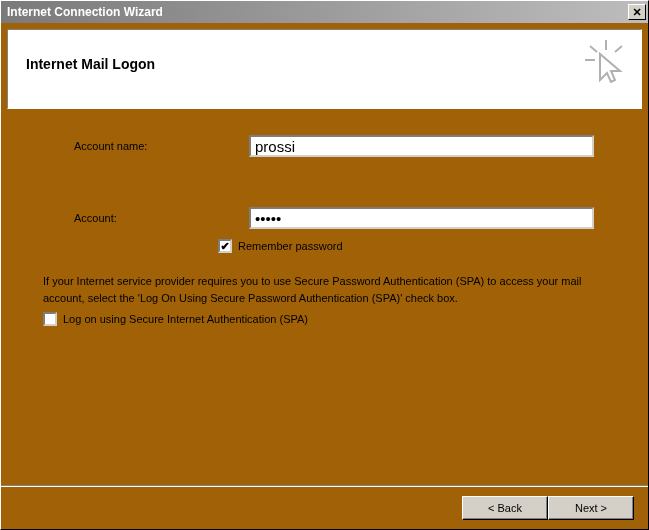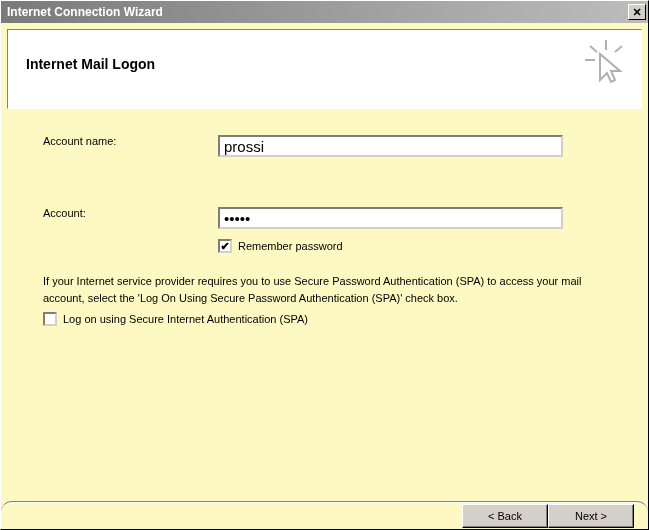--- a/index.html
+++ b/index.html
@@ -5,21 +5,21 @@
   * { box-sizing: border-box; }
   html, body {
     margin: 0; padding: 0;
     font-family: Tahoma, Arial, sans-serif;
     font-size: 11px;
     background: #fff;
   }
   .window {
     width: 649px;
     height: 530px;
-    background: #fef9c3;
+    background: #a16207;
     border: 1px solid #000;
     border-top-color: #fff;
     border-left-color: #fff;
     position: relative;
   }
   .titlebar {
     height: 22px;
     background: linear-gradient(to right, #7a7a7a, #bdbdbd);
     display: flex;
     align-items: center;
@@ -62,22 +62,23 @@
   }
   .content {
     padding: 26px 42px 10px 42px;
     color: #000;
   }
   .instruction {
     margin-bottom: 28px;
   }
   .row {
     display: flex;
-    align-items: flex-start;
+    align-items: center;
     margin-bottom: 10px;
+    margin-left: 31px;
   }
   .label {
     width: 175px;
   }
   .text-input {
     width: 345px;
     height: 22px;
     border: 2px inset #d4d0c8;
     background: #fff;
     padding: 1px 4px;
@@ -111,29 +112,28 @@
     font-weight: bold;
     line-height: 1;
   }
   .spa-text {
     line-height: 1.5;
     margin-bottom: 6px;
   }
   .button-bar {
     position: absolute;
     bottom: 0; left: 0; right: 0;
-    height: 28px;
+    height: 44px;
     border-top: 1px solid #808080;
     box-shadow: inset 0 1px 0 #fff;
     display: flex;
     justify-content: flex-end;
     align-items: center;
     padding-right: 14px;
     gap: 0;
-    border-radius: 11px;
   }
   .btn {
     height: 24px;
     min-width: 86px;
     background: #d4d0c8;
     border: 1px solid #000;
     border-top-color: #fff; border-left-color: #fff;
     box-shadow: inset -1px -1px 0 #808080;
     font-family: Tahoma, Arial, sans-serif;
     font-size: 11px;

